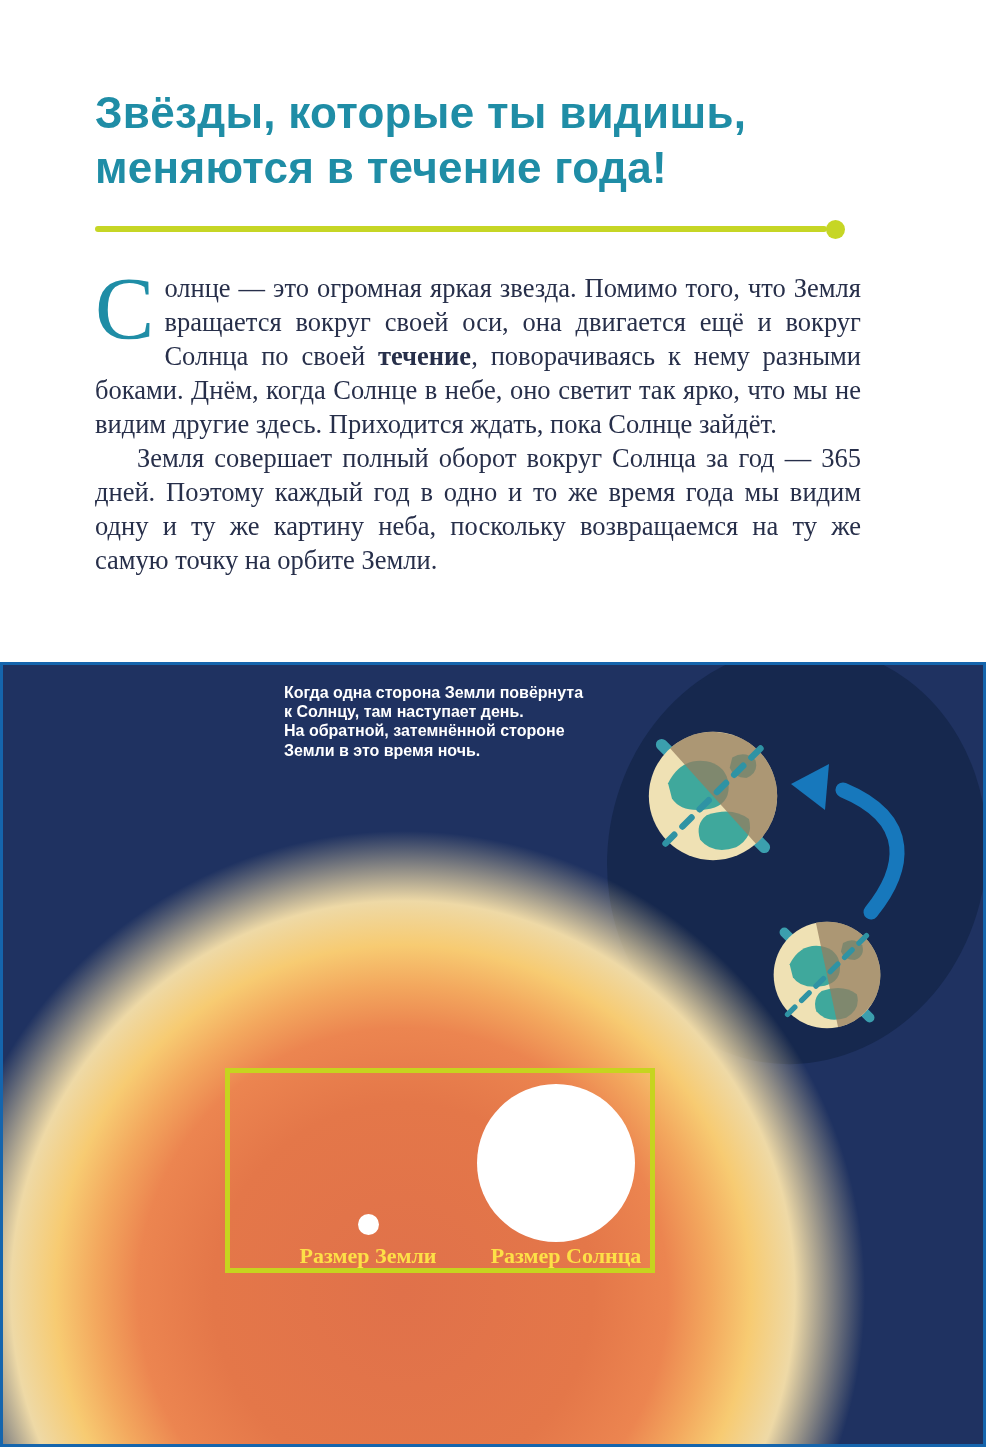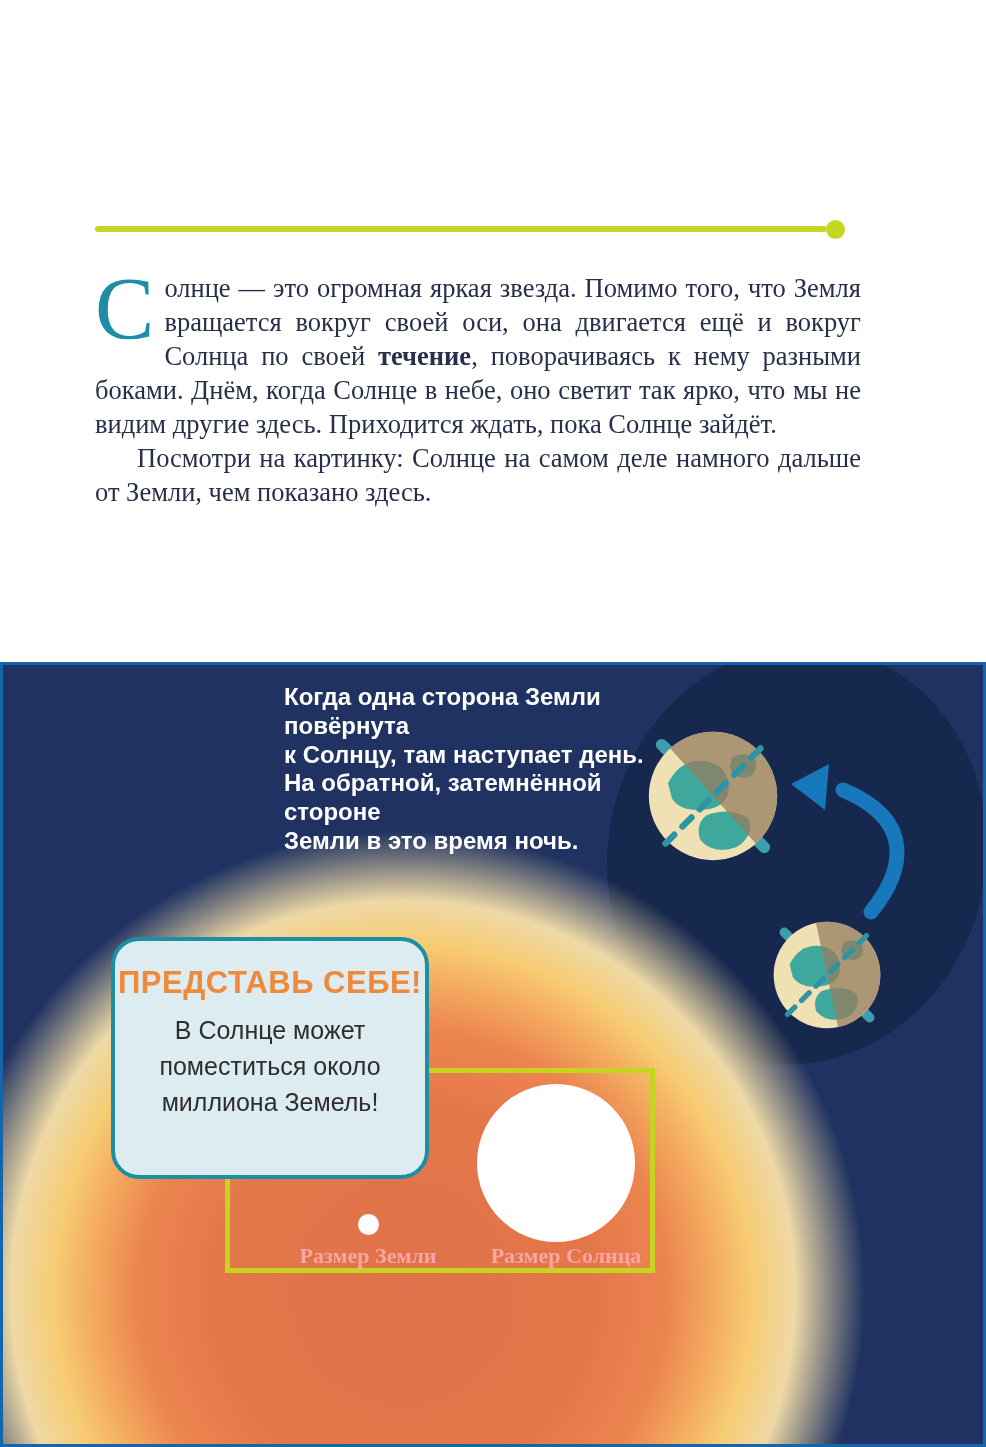--- a/index.html
+++ b/index.html
@@ -41,37 +41,37 @@
   .sun-glow {
     position:absolute; left:0; top:0; right:0; bottom:0;
     background:radial-gradient(circle 470px at 400px 628px,
       #e0714a 0px, #e47749 190px, #ec8550 265px,
       #f3a85e 308px, #f7cb72 348px, #eed9a6 392px,
       rgba(238,217,166,0) 462px);
   }
   .caption {
     position:absolute; left:281px; top:18px; width:390px;
     font-family:"Liberation Sans", sans-serif; font-weight:bold;
-    font-size:24px; line-height:1.2; color:#ffffff; white-space:pre-line;
+    font-size:16px; line-height:1.2; color:#ffffff; white-space:pre-line;
   }
   .globe { position:absolute; }
   .globe1 { left:633px; top:54px;  width:154px; height:154px; }
   .globe2 { left:760px; top:246px; width:128px; height:128px; }
   .orbit-arrow { position:absolute; left:770px; top:85px; width:150px; height:180px; }
   
   .compare-box {
     position:absolute; left:222px; top:403px; width:430px; height:205px;
     border:5px solid #c6d41f; box-sizing:border-box;
   }
   .sun-circle { position:absolute; left:474px; top:419px; width:158px; height:158px; background:#ffffff; border-radius:50%; }
   .earth-dot  { position:absolute; left:355px; top:549px; width:21px;  height:21px;  background:#ffffff; border-radius:50%; }
   .compare-label {
     position:absolute; top:578px; width:200px; text-align:center;
     font-family:"Liberation Serif", serif; font-weight:bold;
-    font-size:22px; color:#fca5a5;
+    font-size:22px; color:#fde047;
   }
   .label-earth { left:265px; }
   .label-sun   { left:463px; }
   
   .callout {
     position:absolute; left:108px; top:272px; width:318px; height:242px;
     background:#dcecf0; border:4px solid #1d8fa2; border-radius:28px;
     box-sizing:border-box; text-align:center;
     font-family:"Liberation Sans", sans-serif;
   }
@@ -82,26 +82,28 @@
   .callout-body {
     margin:10px auto 0; width:262px; font-size:25px; line-height:1.45;
     color:#2e2e2e;
   }
 </style>
 </head>
 <body>
 
 <div class="page">
 
+  <h1 class="title">Звёзды, которые ты видишь,
+меняются в течение года!</h1>
   <div class="rule"></div>
   <div class="rule-dot"></div>
 
   <div class="article">
     <p><span class="dropcap">С</span><span>олнце — это огромная яркая звезда. Помимо того, что Земля вращается вокруг своей оси, она двигается ещё и вокруг Солнца по своей </span><b>течение</b><span>, поворачиваясь к нему разными боками. Днём, когда Солнце в небе, оно светит так ярко, что мы не видим другие здесь. Приходится ждать, пока Солнце зайдёт.</span></p>
-    <p class="indent">Посмотри на картинку: Солнце на самом деле намного дальше от Земли, чем показано здесь.</p>
+    <p class="indent">Земля совершает полный оборот вокруг Солнца за год — 365 дней. Поэтому каждый год в одно и то же время года мы видим одну и ту же картину неба, поскольку возвращаемся на ту же самую точку на орбите Земли.</p>
   </div>
 
   <div class="panel">
 
     <div class="night-ellipse"></div>
     <div class="sun-glow"></div>
 
     <div class="caption">Когда одна сторона Земли повёрнута
 к Солнцу, там наступает день.
 На обратной, затемнённой стороне
@@ -131,19 +133,15 @@
       <path d="M60 10 A50 50 0 0 1 60 110 Z" fill="rgba(150,125,95,0.75)" transform="rotate(-12 60 60)"></path>
       <line x1="97" y1="23" x2="23" y2="97" stroke="#2f93a4" stroke-width="5" stroke-dasharray="10 9" stroke-linecap="round"></line>
     </svg>
 
     <div class="compare-box"></div>
     <div class="sun-circle"></div>
     <div class="earth-dot"></div>
     <div class="compare-label label-earth">Размер Земли</div>
     <div class="compare-label label-sun">Размер Солнца</div>
 
-    <div class="callout">
-      <div class="callout-title">ПРЕДСТАВЬ СЕБЕ!</div>
-      <div class="callout-body">В Солнце может поместиться около миллиона Земель!</div>
-    </div>
 
   </div>
 </div>
 
 </body></html>

